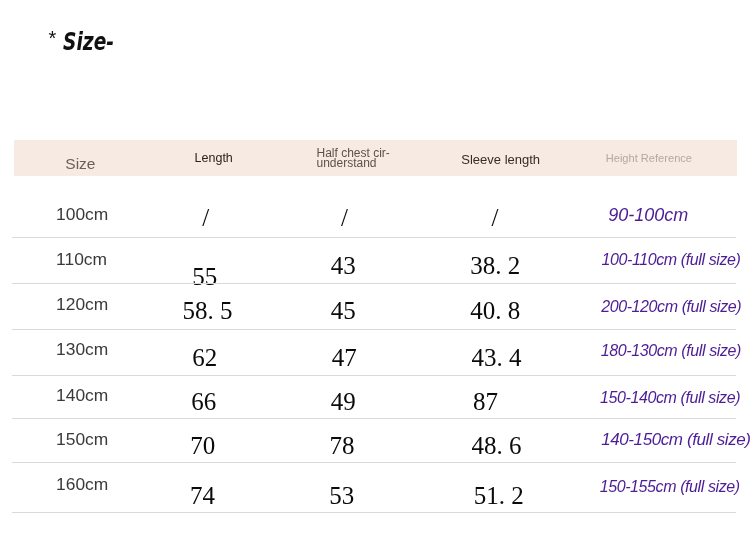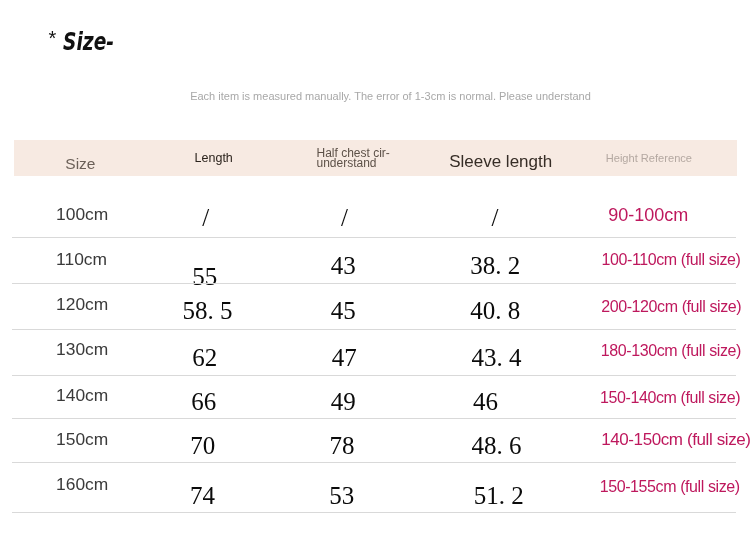--- a/index.html
+++ b/index.html
@@ -17,40 +17,39 @@
   .thead{position:absolute;left:0;top:0;width:723.3px;height:36px;background:#f7eae2;}
   .rule{position:absolute;left:-1.5px;width:723.7px;height:1px;background:#d9d9d9;}
 
   .cell{position:absolute;white-space:nowrap;}
   .ctr{transform:translateX(-50%);}
 
   .hdr{color:#6f645c;line-height:1;}
   .h-size{font-size:15.5px;color:#6b6058;}
   .h-length{font-size:12.5px;color:#2b231c;}
   .h-chest{font-size:12px;line-height:9.4px;color:#5d5148;}
-  .h-sleeve{font-size:17px;color:#362d26;text-align:center;}
+  .h-sleeve{font-size:13px;color:#362d26;text-align:center;}
   .h-href{font-size:11.1px;color:#b4a8a1;}
 
   .sz{color:#3a3a3a;font-size:17.4px;line-height:1;}
   .num{font-family:"Liberation Serif",serif;font-size:25px;color:#0b0b0b;line-height:1;}
-  .ref{color:#be185d;font-size:16px;letter-spacing:-0.4px;line-height:1;}
+  .ref{color:#4c1d95;font-size:16px;letter-spacing:-0.4px;line-height:1;font-style:italic;}
   .ref.r1{font-size:18px;letter-spacing:0;}
   .ref.r6{font-size:17px;letter-spacing:-0.4px;}
 </style>
 </head>
 <body>
 
 <div class="page">
 
   <div class="title">
       <span class="star">*</span>
       <span class="word">Size-</span>
     </div>
 
-  <div class="subtitle">Each item is measured manually. The error of 1-3cm is normal. Please understand</div>
 
   <div class="table">
     <div class="thead"></div>
     <div class="cell hdr h-size ctr" style="left:66.7px;top:16px">Size</div>
     <div class="cell hdr h-length ctr" style="left:200px;top:12.4px">Length</div>
     <div class="cell hdr h-chest" style="left:302.8px;top:9.8px"><span>Half chest cir-</span><br><span>understand</span></div>
     <div class="cell hdr h-sleeve ctr" style="left:487px;top:13.2px">Sleeve length</div>
     <div class="cell hdr h-href ctr" style="left:635.2px;top:13.3px">Height Reference</div>
     <div class="tbody">
       <div class="trow">
@@ -82,21 +81,21 @@
         <div class="cell num ctr" style="left:191.1px;top:205.8px">62</div>
         <div class="cell num ctr" style="left:330.6px;top:205.8px">47</div>
         <div class="cell num ctr" style="left:482.8px;top:205.8px">43. 4</div>
         <div class="cell ref ctr r4" style="left:657.2px;top:203.8px">180-130cm (full size)</div>
         <div class="rule" style="top:235.0px"></div>
       </div>
       <div class="trow">
         <div class="cell sz" style="left:42.4px;top:247.6px">140cm</div>
         <div class="cell num ctr" style="left:190.1px;top:249.4px">66</div>
         <div class="cell num ctr" style="left:329.6px;top:249.4px">49</div>
-        <div class="cell num ctr" style="left:471.8px;top:249.4px">46</div>
+        <div class="cell num ctr" style="left:471.8px;top:249.4px">87</div>
         <div class="cell ref ctr r5" style="left:656.4px;top:250.8px">150-140cm (full size)</div>
         <div class="rule" style="top:278.8px"></div>
       </div>
       <div class="trow">
         <div class="cell sz" style="left:42.4px;top:291.6px">150cm</div>
         <div class="cell num ctr" style="left:189.0px;top:293.6px">70</div>
         <div class="cell num ctr" style="left:328.3px;top:293.6px">78</div>
         <div class="cell num ctr" style="left:482.8px;top:293.6px">48. 6</div>
         <div class="cell ref ctr r6" style="left:662.2px;top:291.4px">140-150cm (full size)</div>
         <div class="rule" style="top:322.9px"></div>

